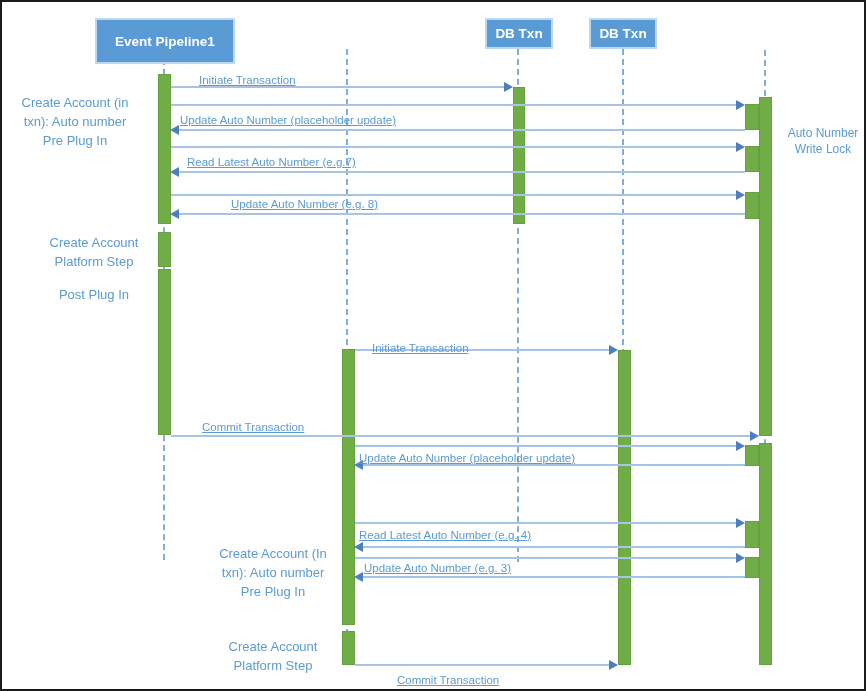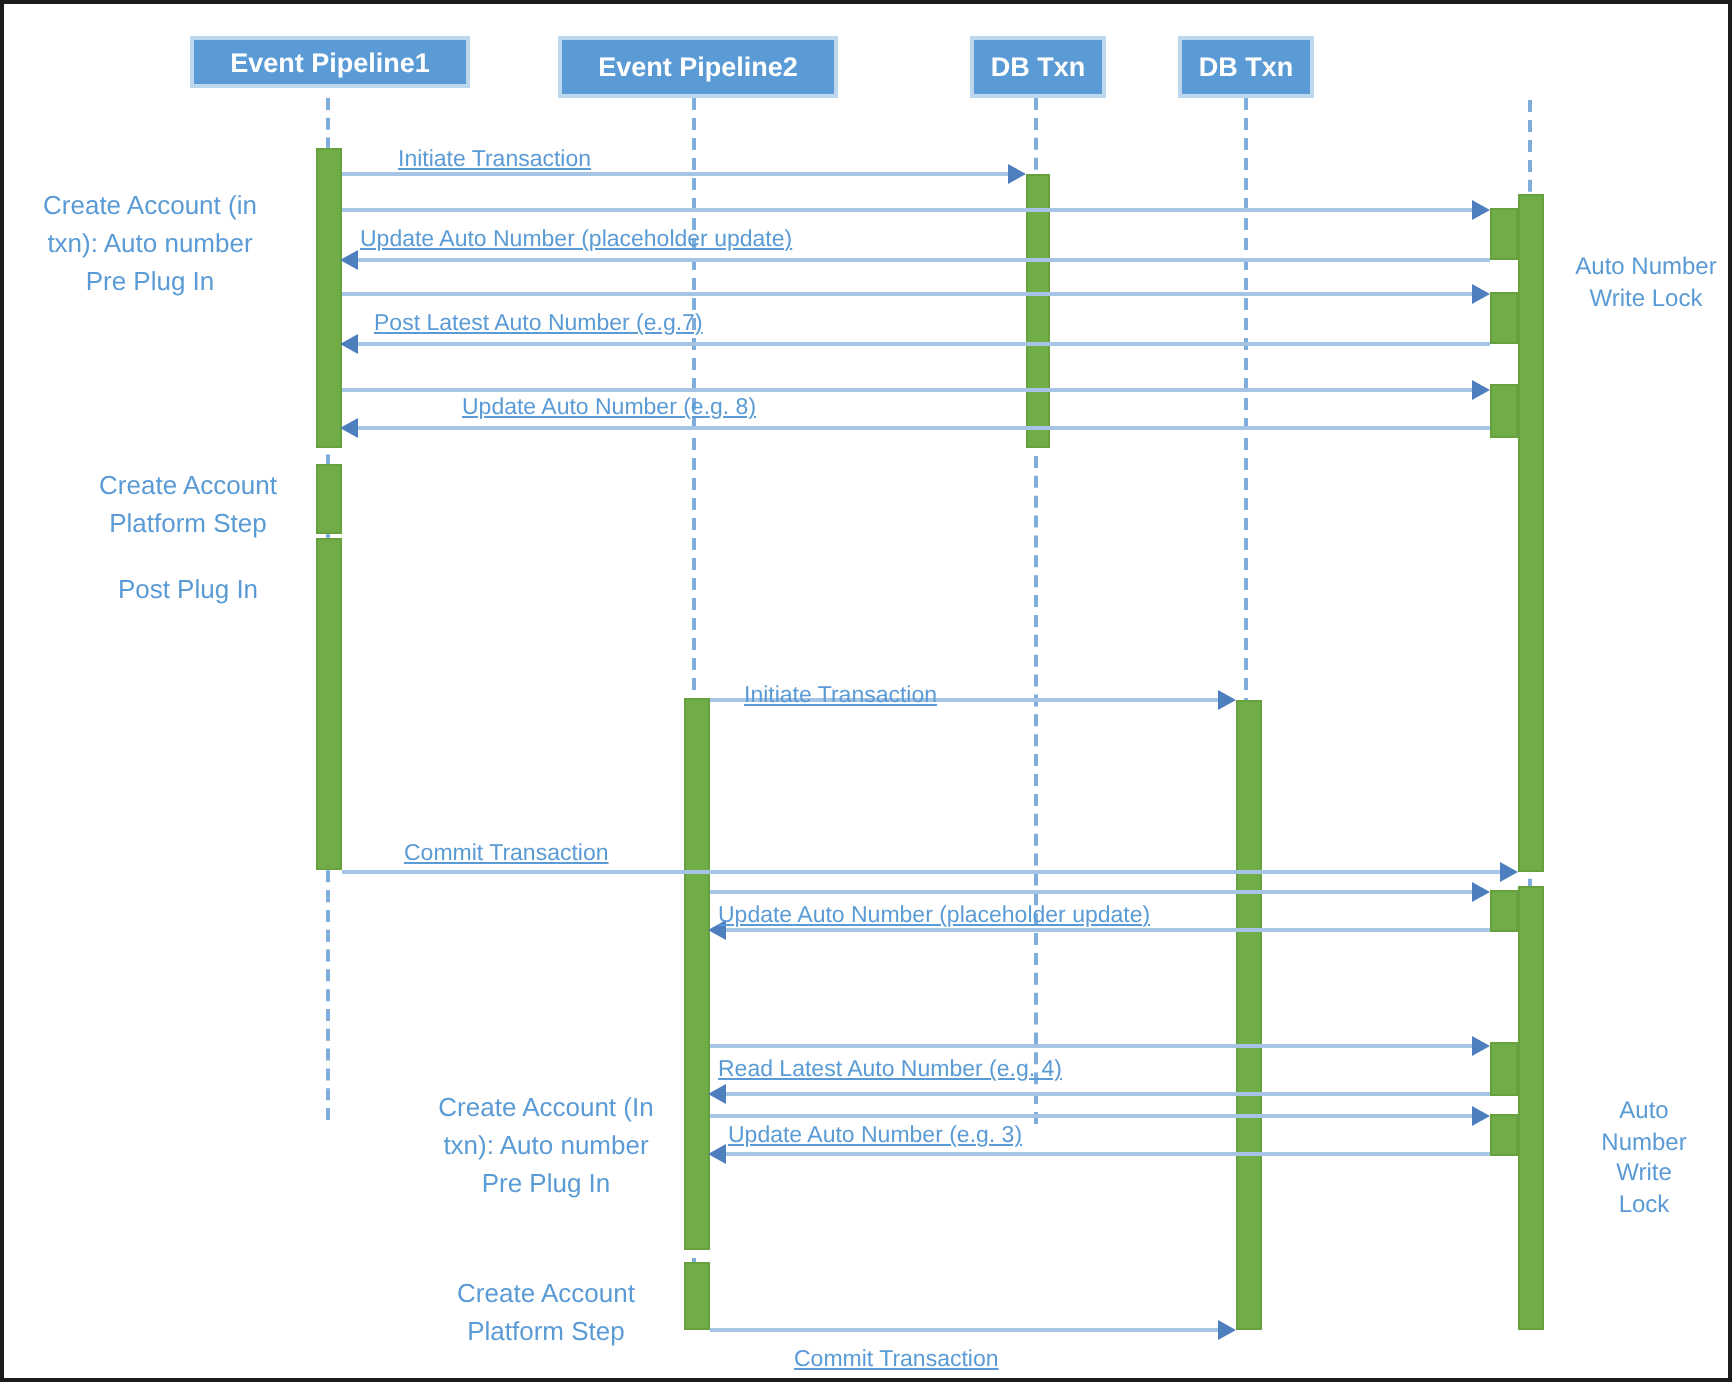--- a/index.html
+++ b/index.html
@@ -25,22 +25,21 @@
   .note{position:absolute;font-size:13px;color:#5B9BD5;text-align:center;
         line-height:19px;white-space:pre-line;z-index:7;}
   .note-r{position:absolute;font-size:12px;color:#5B9BD5;text-align:center;
         line-height:15.5px;white-space:pre-line;z-index:7;}
 </style>
 </head>
 <body>
 
 <div id="canvas">
 
-  <div class="head" style="left:93px;top:16px;width:140px;height:26px;">Event Pipeline1</div>
-  <div class="head" style="left:277px;top:16px;width:140px;height:31px;">Event Pipeline2</div>
+  <div class="head" style="left:93px;top:16px;width:140px;height:46px;">Event Pipeline1</div>
   <div class="head" style="left:483px;top:16px;width:68px;height:31px;">DB Txn</div>
   <div class="head" style="left:587px;top:16px;width:68px;height:31px;">DB Txn</div>
 
   <div class="life" style="left:161px;top:47px;height:511px;"></div>
   <div class="life" style="left:344px;top:47px;height:616px;"></div>
   <div class="life" style="left:515px;top:47px;height:513px;"></div>
   <div class="life" style="left:620px;top:47px;height:616px;"></div>
   <div class="life" style="left:762px;top:48px;height:615px;"></div>
 
   <div class="bar" style="left:156px;top:72px;width:13px;height:150px;"></div>
@@ -69,21 +68,21 @@
 
   <div class="ln" style="left:177px;top:127px;width:566px;"></div>
   <div class="ah l" style="left:168px;top:123px;"></div>
   <div class="mlab" style="left:178px;top:112px;">Update Auto Number (placeholder update)</div>
 
   <div class="ln" style="left:169px;top:144px;width:566px;"></div>
   <div class="ah r" style="left:734px;top:140px;"></div>
 
   <div class="ln" style="left:177px;top:169px;width:566px;"></div>
   <div class="ah l" style="left:168px;top:165px;"></div>
-  <div class="mlab" style="left:185px;top:154px;">Post Latest Auto Number (e.g.7)</div>
+  <div class="mlab" style="left:185px;top:154px;">Read Latest Auto Number (e.g.7)</div>
 
   <div class="ln" style="left:169px;top:192px;width:566px;"></div>
   <div class="ah r" style="left:734px;top:188px;"></div>
 
   <div class="ln" style="left:177px;top:211px;width:566px;"></div>
   <div class="ah l" style="left:168px;top:207px;"></div>
   <div class="mlab" style="left:185px;top:196px;margin-left:44px;">Update Auto Number (e.g. 8)</div>
 
   <div class="ln" style="left:353px;top:347px;width:255px;"></div>
   <div class="ah r" style="left:607px;top:343px;"></div>
@@ -124,18 +123,14 @@
   <div class="note" style="left:18px;top:231px;width:148px;">Create Account
 Platform Step</div>
   <div class="note" style="left:18px;top:283px;width:148px;">Post Plug In</div>
   <div class="note-r" style="left:776px;top:124px;width:90px;">Auto Number
 Write Lock</div>
   <div class="note" style="left:200px;top:542px;width:142px;">Create Account (In
 txn): Auto number
 Pre Plug In</div>
   <div class="note" style="left:200px;top:635px;width:142px;">Create Account
 Platform Step</div>
-  <div class="note-r" style="left:789px;top:546px;width:62px;">Auto
-Number
-Write
-Lock</div>
 
 </div>
 
 </body></html>

